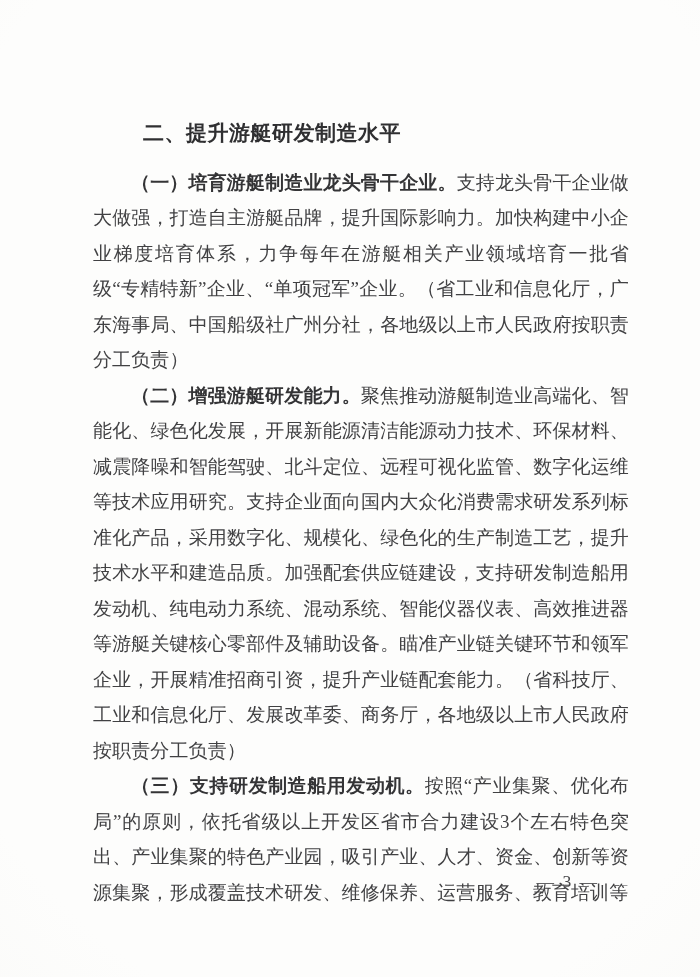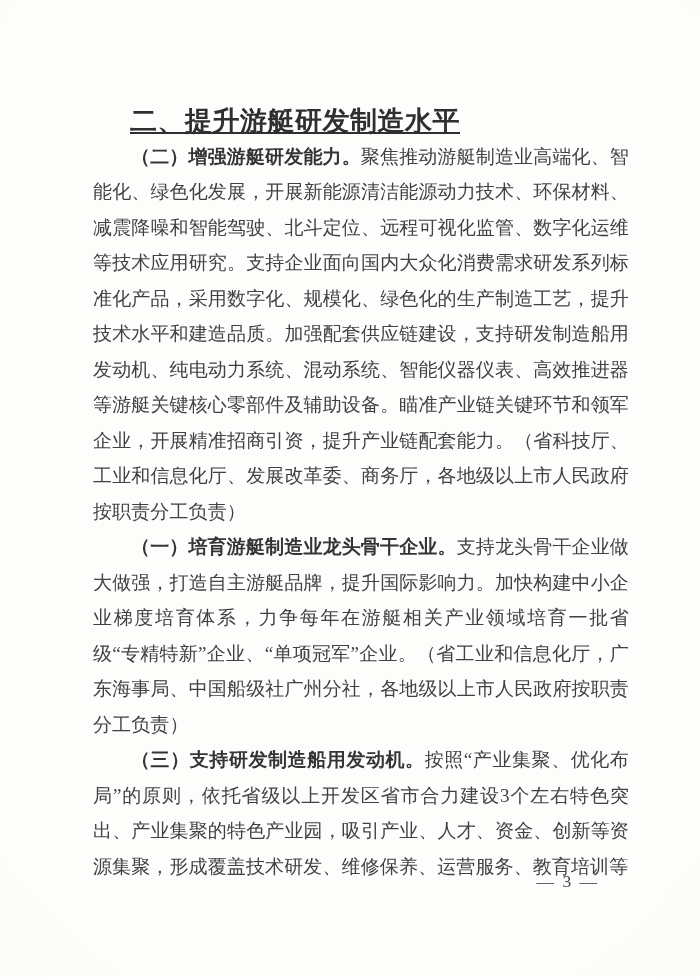--- a/index.html
+++ b/index.html
@@ -17,31 +17,30 @@
     color: #3e3e40;
     font-family: "Liberation Serif", "DejaVu Serif", serif;
   }
   .content {
     position: absolute;
     left: 93px;
     top: 103px;
     width: 536px;
   }
   .heading {
-    margin: 0;
+    margin: 13px;
     padding: 0;
     font-family: "DejaVu Sans", "Liberation Sans", sans-serif;
-    font-size: 27px;
+    font-size: 21px;
     font-weight: 700;
     color: #2f2f31;
     line-height: 35.5px;
     text-indent: 37px;
     letter-spacing: 0.5px;
     white-space: nowrap;
-    text-decoration: underline;
   }
   .para {
     margin: 0;
     padding: 0;
     font-size: 19px;
     line-height: 35.5px;
     letter-spacing: 0.12px;
     text-align: justify;
     text-indent: 2em;
     color: #414143;
@@ -61,22 +60,22 @@
   }
 </style>
 </head>
 <body>
 
 <div class="page">
   <div class="content">
 
     <h2 class="heading">二、提升游艇研发制造水平</h2>
 
+    <p class="para"><span class="lead">（一）培育游艇制造业龙头骨干企业。</span><span>支持龙头骨干企业做大做强，打造自主游艇品牌，提升国际影响力。加快构建中小企业梯度培育体系，力争每年在游艇相关产业领域培育一批省级“专精特新”企业、“单项冠军”企业。（省工业和信息化厅，广东海事局、中国船级社广州分社，各地级以上市人民政府按职责分工负责）</span></p>
+
     <p class="para"><span class="lead">（二）增强游艇研发能力。</span><span>聚焦推动游艇制造业高端化、智能化、绿色化发展，开展新能源清洁能源动力技术、环保材料、减震降噪和智能驾驶、北斗定位、远程可视化监管、数字化运维等技术应用研究。支持企业面向国内大众化消费需求研发系列标准化产品，采用数字化、规模化、绿色化的生产制造工艺，提升技术水平和建造品质。加强配套供应链建设，支持研发制造船用发动机、纯电动力系统、混动系统、智能仪器仪表、高效推进器等游艇关键核心零部件及辅助设备。瞄准产业链关键环节和领军企业，开展精准招商引资，提升产业链配套能力。（省科技厅、工业和信息化厅、发展改革委、商务厅，各地级以上市人民政府按职责分工负责）</span></p>
-
-    <p class="para"><span class="lead">（一）培育游艇制造业龙头骨干企业。</span><span>支持龙头骨干企业做大做强，打造自主游艇品牌，提升国际影响力。加快构建中小企业梯度培育体系，力争每年在游艇相关产业领域培育一批省级“专精特新”企业、“单项冠军”企业。（省工业和信息化厅，广东海事局、中国船级社广州分社，各地级以上市人民政府按职责分工负责）</span></p>
 
     <p class="para"><span class="lead">（三）支持研发制造船用发动机。</span><span>按照“产业集聚、优化布局”的原则，依托省级以上开发区省市合力建设3个左右特色突出、产业集聚的特色产业园，吸引产业、人才、资金、创新等资源集聚，形成覆盖技术研发、维修保养、运营服务、教育培训等</span></p>
 
   </div>
 
   <div class="page-number">— 3 —</div>
 </div>
 
 </body></html>

